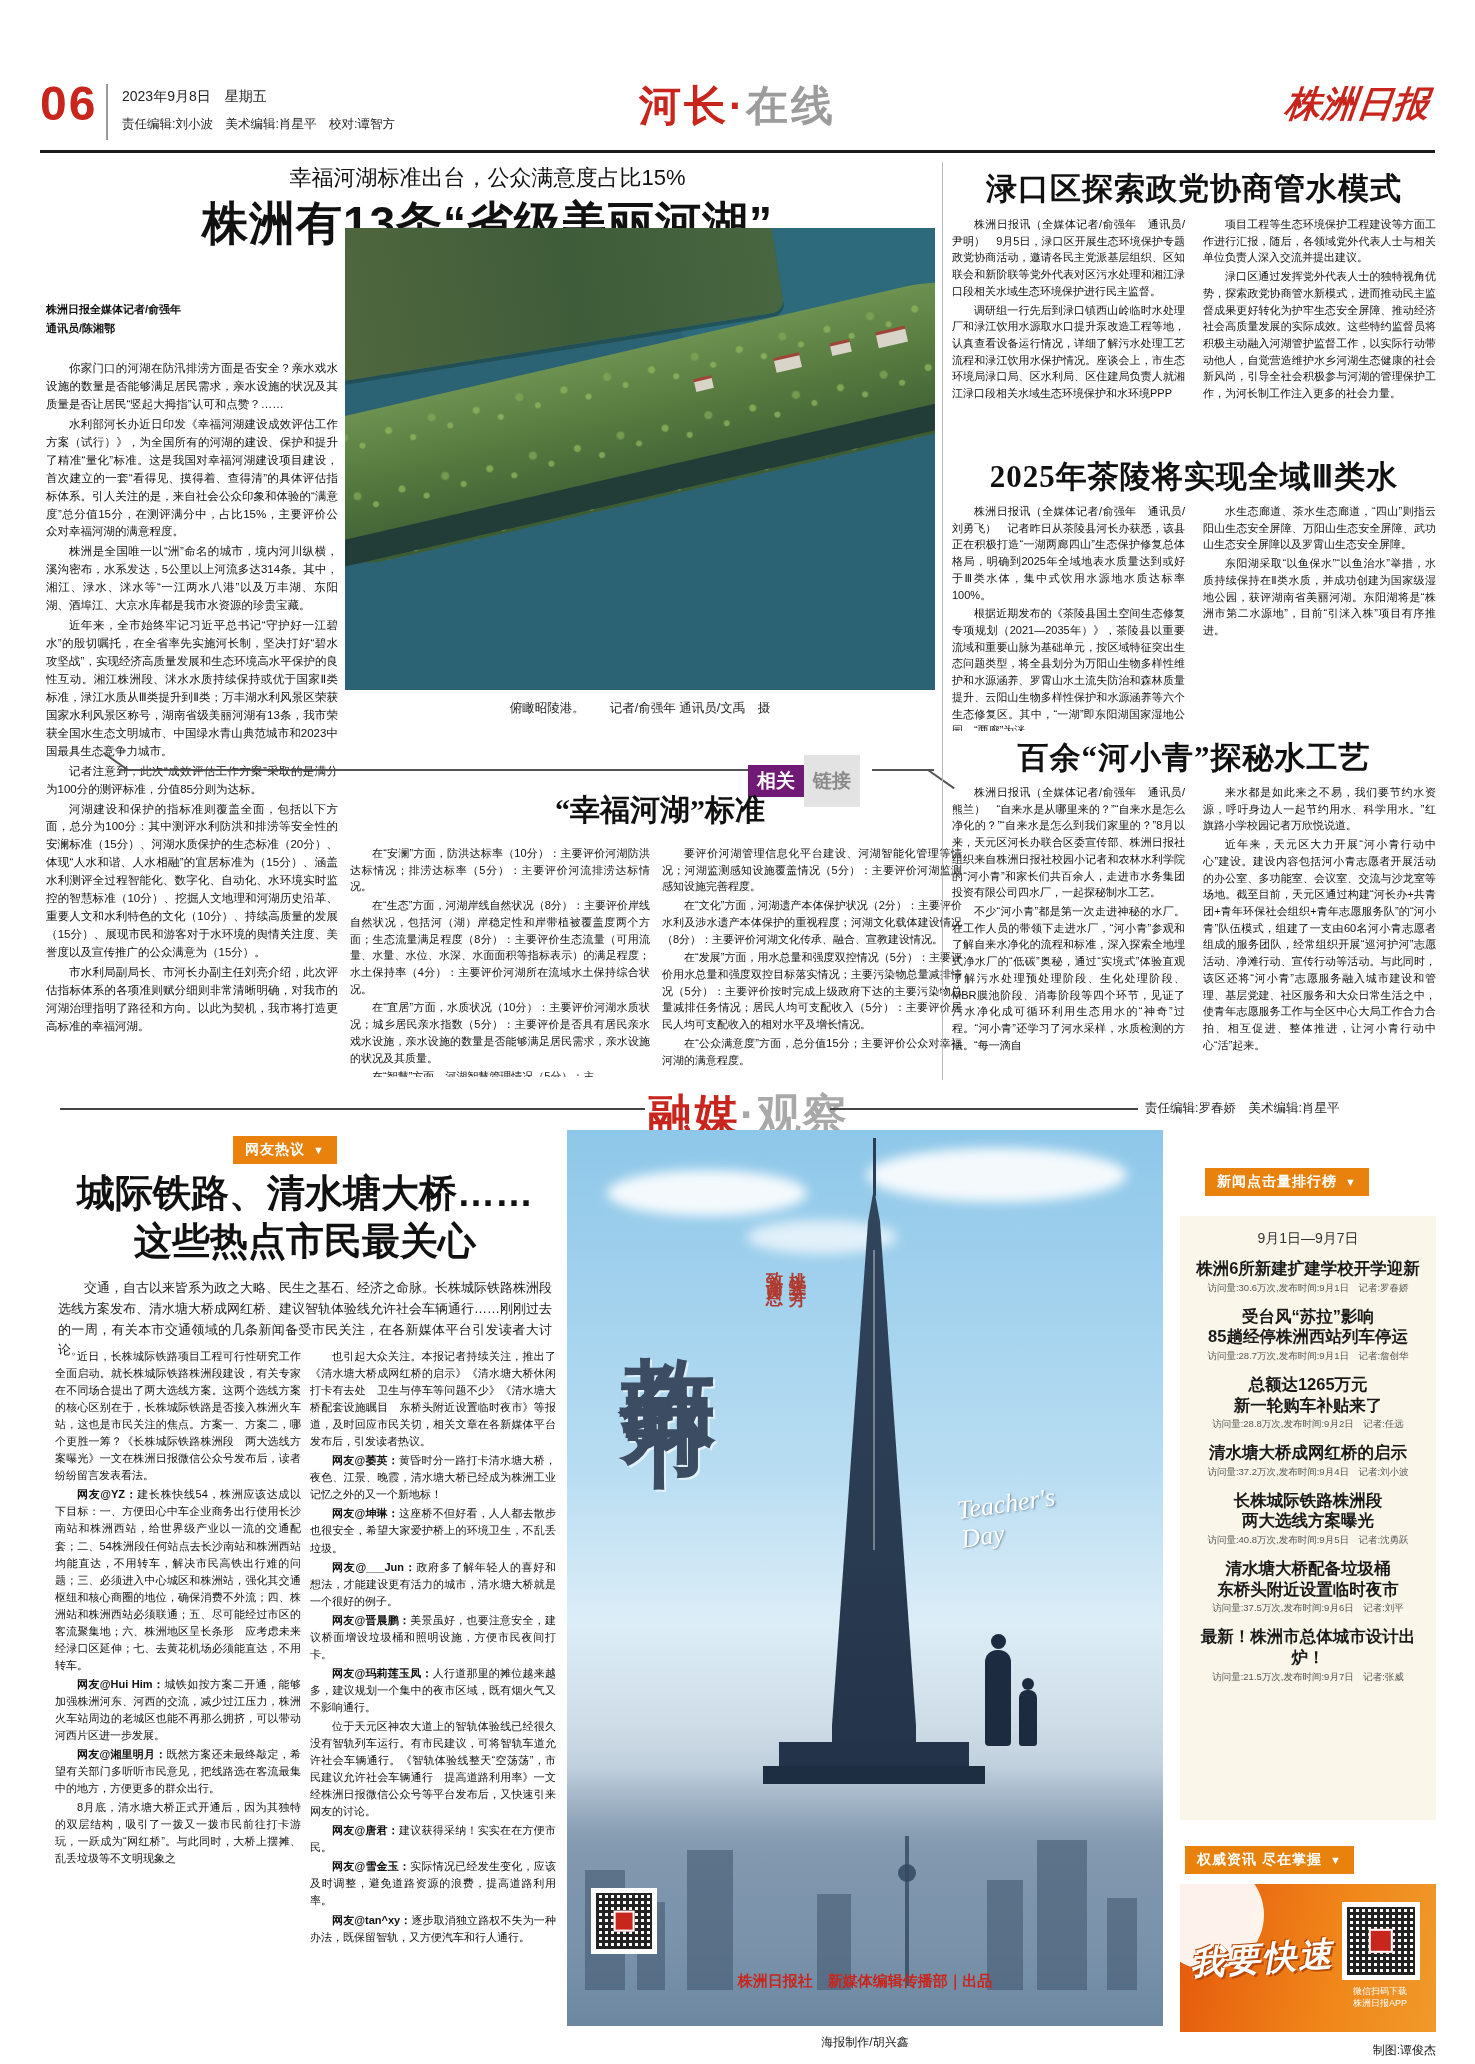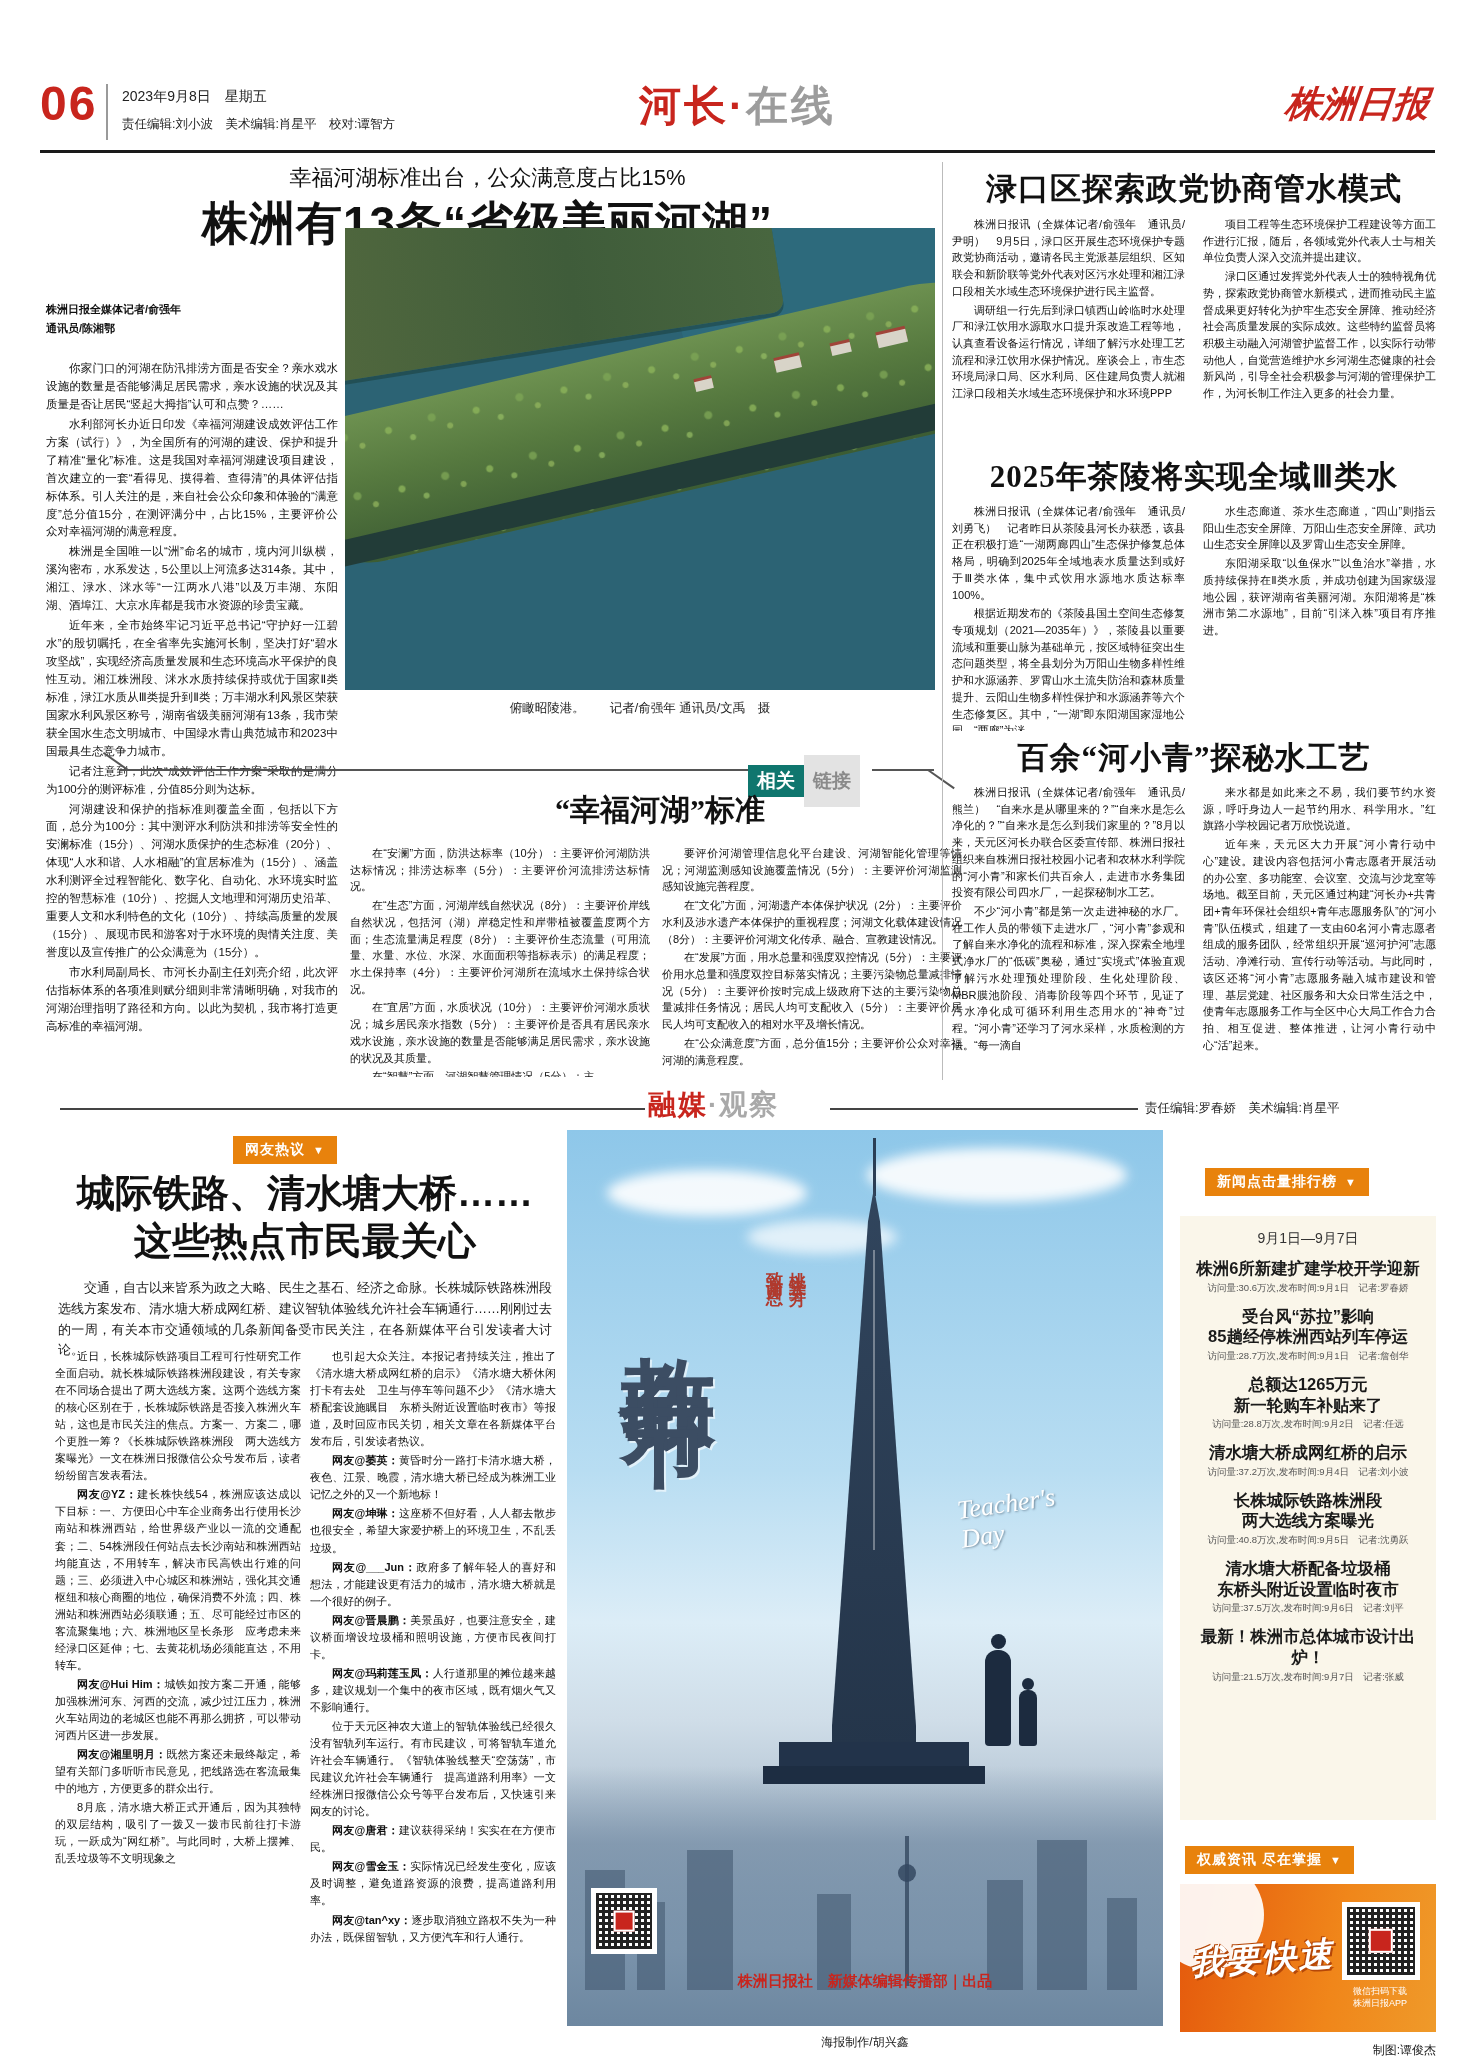--- a/index.html
+++ b/index.html
@@ -46,40 +46,40 @@
   .ph-h2 { left:486px; top:116px; width:20px; height:10px; transform:rotate(-13deg);}
   .ph-h3 { left:532px; top:104px; width:30px; height:13px; transform:rotate(-13deg);}
   .ph-h4 { left:350px; top:152px; width:18px; height:10px; transform:rotate(-13deg);}
   .ph-shore { position:absolute; left:-40px; top:236px; width:740px; height:26px; transform:rotate(-13deg); background:linear-gradient(180deg,#24373０,#1d3b3f); background-color:#223c38;}
   #photo-caption { position:absolute; left:345px; top:700px; width:590px; text-align:center; font-size:12.5px; color:#222; }
 
   
   #rel-line { position:absolute; left:120px; top:769px; width:628px; height:0; border-top:2px solid #555; }
   #rel-line::before { content:""; position:absolute; left:-22px; top:-2px; width:30px; height:2px; background:#555; transform:rotate(35deg); transform-origin:right center; }
   #rel-tag { position:absolute; left:748px; top:755px; font-size:19px; font-weight:bold; }
-  #rel-tag .a { background:#0f766e; color:#fff; padding:3px 9px; display:inline-block; }
+  #rel-tag .a { background:#701a75; color:#fff; padding:3px 9px; display:inline-block; }
   #rel-tag .b { background:#e3e3e3; color:#8a8a8a; padding:13px 9px; display:inline-block; }
   #rel-line2 { position:absolute; left:872px; top:769px; width:62px; border-top:2px solid #555; }
   #rel-line2::after { content:""; position:absolute; right:-26px; top:-2px; width:32px; height:2px; background:#555; transform:rotate(35deg); transform-origin:left center; }
   #rel-title { position:absolute; left:345px; top:790px; width:630px; text-align:center; font-family:"Liberation Serif",serif; font-size:30px; font-weight:bold; }
   .rel-col { position:absolute; top:845px; width:300px; height:232px; overflow:hidden; font-size:11px; line-height:1.52; text-align:justify; }
   #rel-col1 { left:350px; } #rel-col2 { left:662px; }
 
   
   #v-div { position:absolute; left:942px; top:162px; width:1px; height:918px; background:#bbb; }
   .sb-head { position:absolute; left:952px; width:484px; text-align:center; font-family:"Liberation Serif",serif; font-weight:900; font-size:31px; letter-spacing:1px; }
   .sb-col { position:absolute; width:233px; overflow:hidden; font-size:11px; line-height:1.52; text-align:justify; }
   #sb1-h { top:168px; } #sb1-c1 { left:952px; top:216px; height:232px; } #sb1-c2 { left:1203px; top:216px; height:232px; }
   #sb2-h { top:456px; } #sb2-c1 { left:952px; top:503px; height:228px; } #sb2-c2 { left:1203px; top:503px; height:228px; }
   #sb3-h { top:737px; } #sb3-c1 { left:952px; top:784px; height:294px; } #sb3-c2 { left:1203px; top:784px; height:294px; }
 
   
   .media-line { position:absolute; top:1108px; border-top:2px solid #444; }
   #ml-a { left:60px; width:585px; } #ml-b { left:830px; width:308px; }
-  #media-title { position:absolute; left:648px; top:1086px; font-size:28px; font-weight:900; letter-spacing:2px; }
+  #media-title { position:absolute; left:648px; top:1086px; font-size:44px; font-weight:900; letter-spacing:2px; }
   #media-title .red { color:#c8251d; } #media-title .gray { color:#a9a9a9; }
   #media-editors { position:absolute; left:1145px; top:1100px; font-size:12.5px; color:#222; }
 
   
   .orange-tag { position:absolute; background:#e8820c; color:#fff; font-size:14px; font-weight:bold; padding:5px 12px; letter-spacing:1px; }
   .orange-tag .arr { font-size:11px; margin-left:8px; }
   #hot-tag { left:233px; top:1136px; }
   #hot-h1 { position:absolute; left:55px; top:1168px; width:500px; text-align:center; font-size:38px; font-weight:900; }
   #hot-h2 { position:absolute; left:55px; top:1216px; width:500px; text-align:center; font-size:38px; font-weight:900; }
   #hot-intro { position:absolute; left:58px; top:1278px; width:494px; font-size:13px; line-height:1.6; text-align:justify; text-indent:2em; font-weight:500; color:#1a1a1a;}

